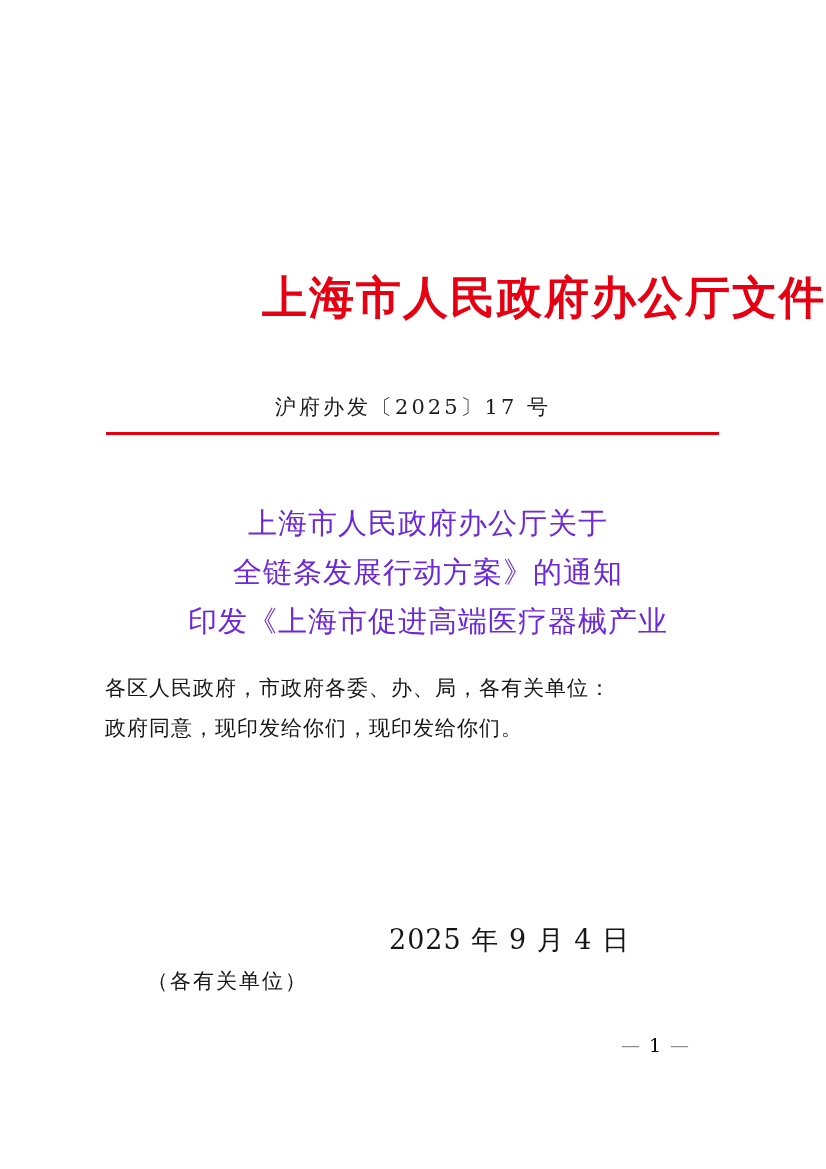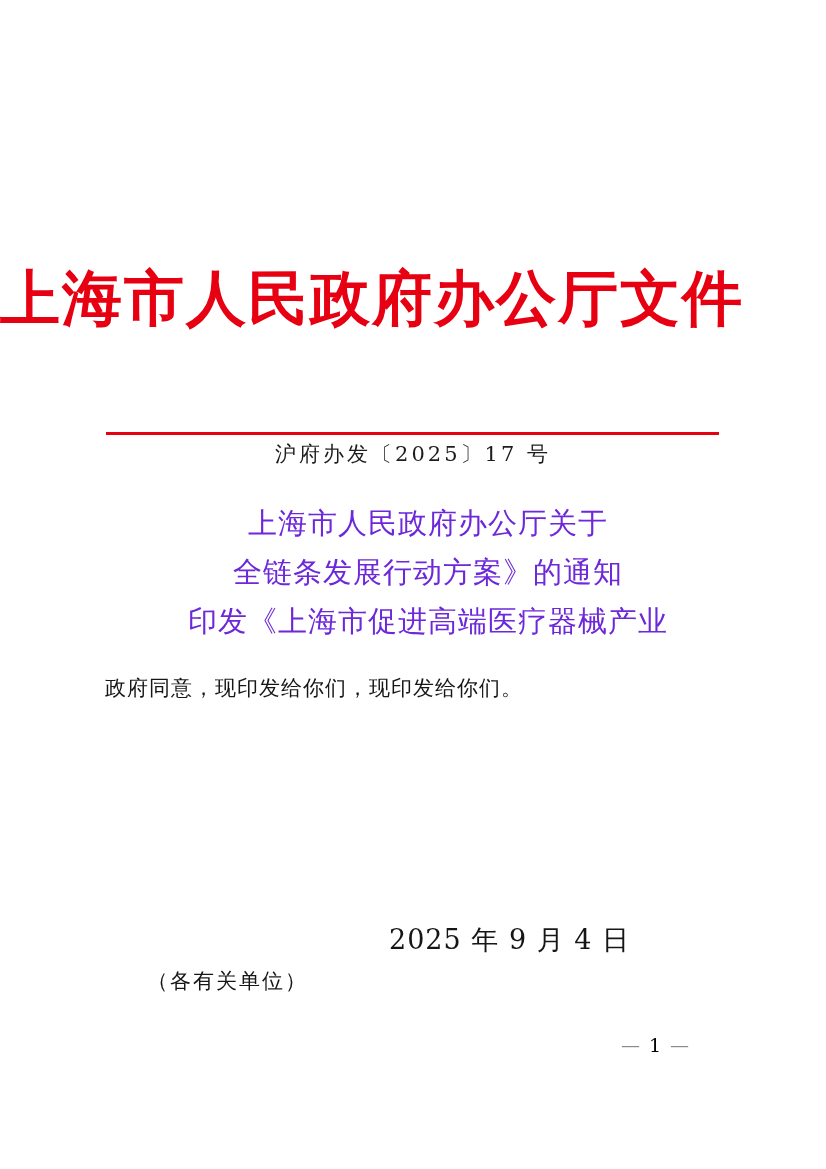--- a/index.html
+++ b/index.html
@@ -19,40 +19,39 @@
     background:#ffffff;
     overflow:hidden;
     font-family:"DejaVu Serif","Liberation Serif",serif;
     color:var(--ink);
   }
   .red-header{
     position:absolute;
     top:269px;
     left:0;
     width:100%;
-    text-align:left;
-    font-size:60px;
+    text-align:right;
+    font-size:45px;
     line-height:58px;
     font-weight:bold;
     letter-spacing:2px;
     color:var(--header-red);
     white-space:nowrap;
   }
   .doc-number{
     position:absolute;
     top:394px;
     left:0;
     width:100%;
     text-align:center;
     font-size:21px;
     line-height:26px;
     letter-spacing:3px;
     color:#1c1c1c;
     white-space:nowrap;
-    margin-top:47px;
   }
   .red-line{
     position:absolute;
     top:432px;
     left:106px;
     width:613px;
     height:3px;
     background:var(--header-red);
   }
   .doc-title{
@@ -129,20 +128,21 @@
 
   <div class="red-line"></div>
 
   <div class="doc-title">
     <div>上海市人民政府办公厅关于</div>
     <div>全链条发展行动方案》的通知</div>
     <div>印发《上海市促进高端医疗器械产业</div>
   </div>
 
   <div class="body-block">
+    <div class="body-line">各区人民政府，市政府各委、办、局，各有关单位：</div>
     <div class="body-line">政府同意，现印发给你们，现印发给你们。</div>
   </div>
 
   <div class="date-line">2025 年 9 月 4 日</div>
 
   <div class="release-note">（各有关单位）</div>
 
   <div class="page-number">
     <span class="dash">—</span><span>1</span><span class="dash">—</span>
   </div>

